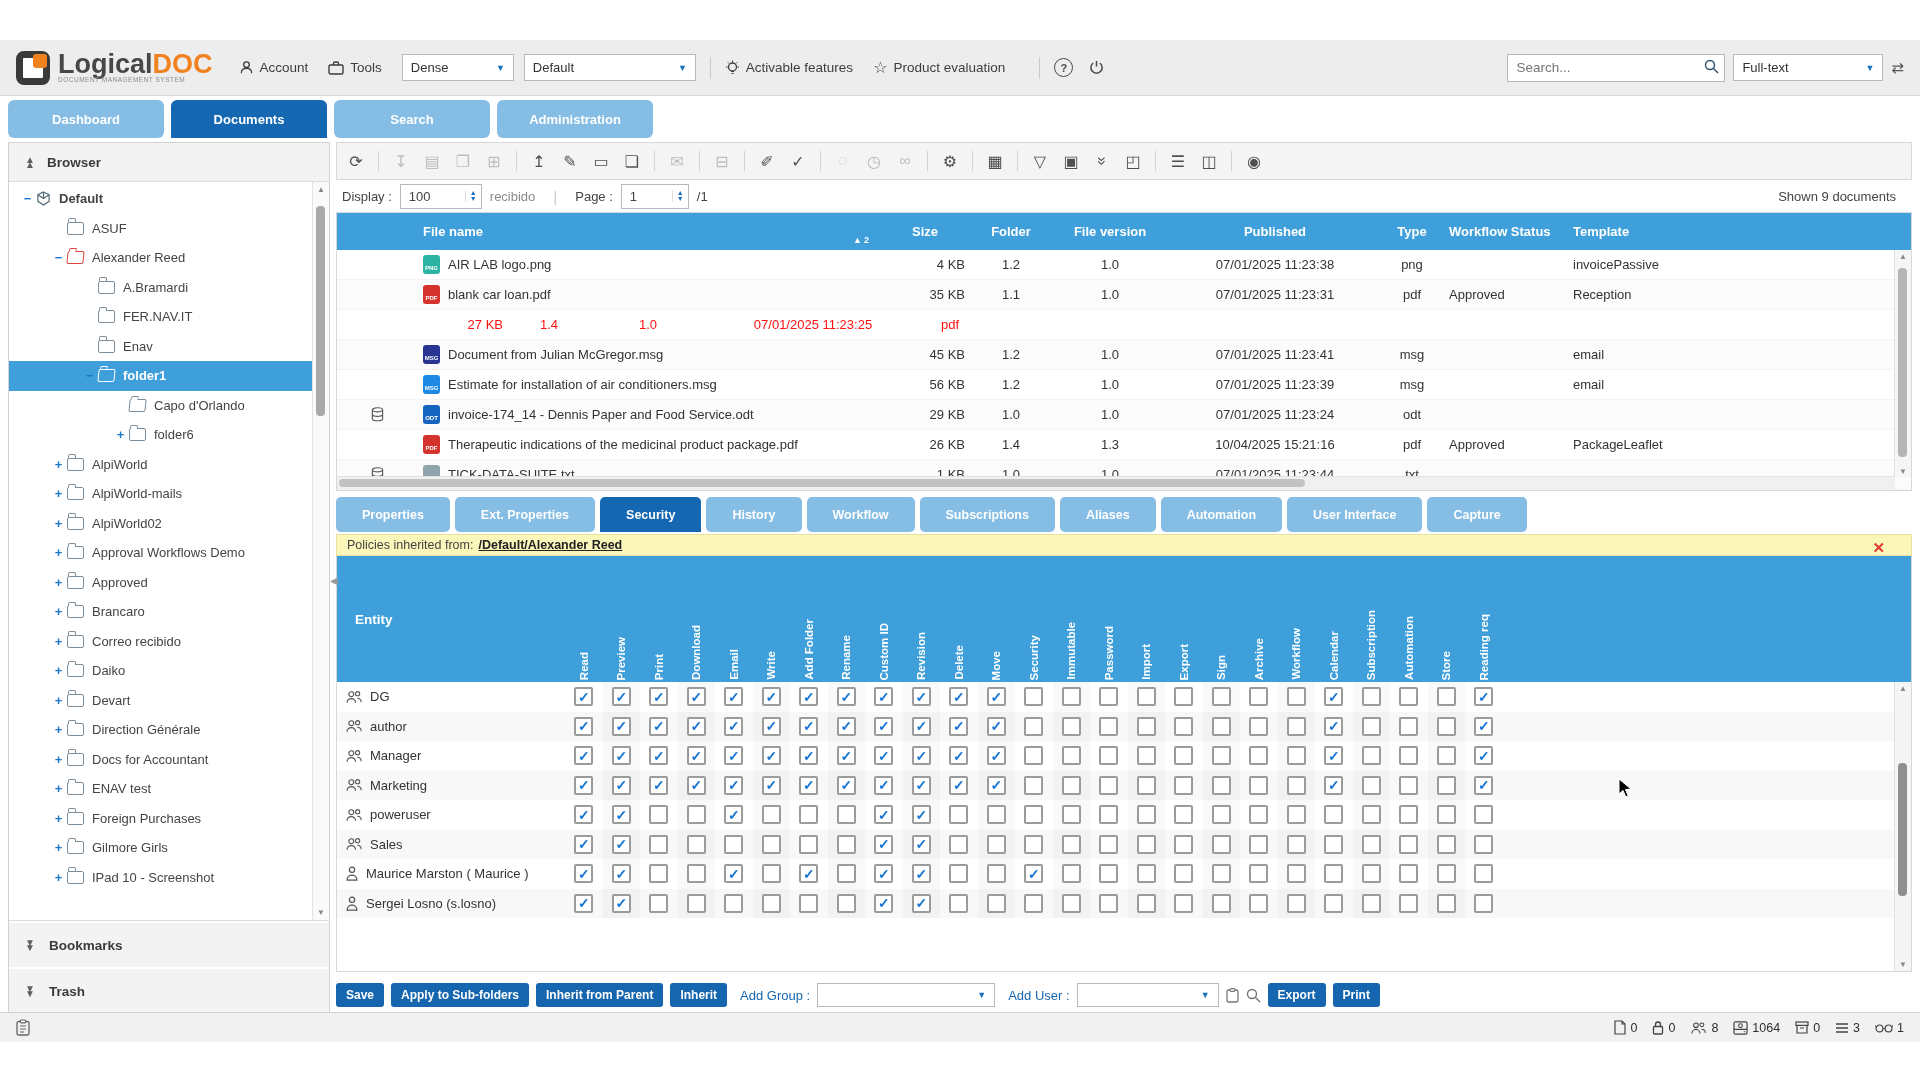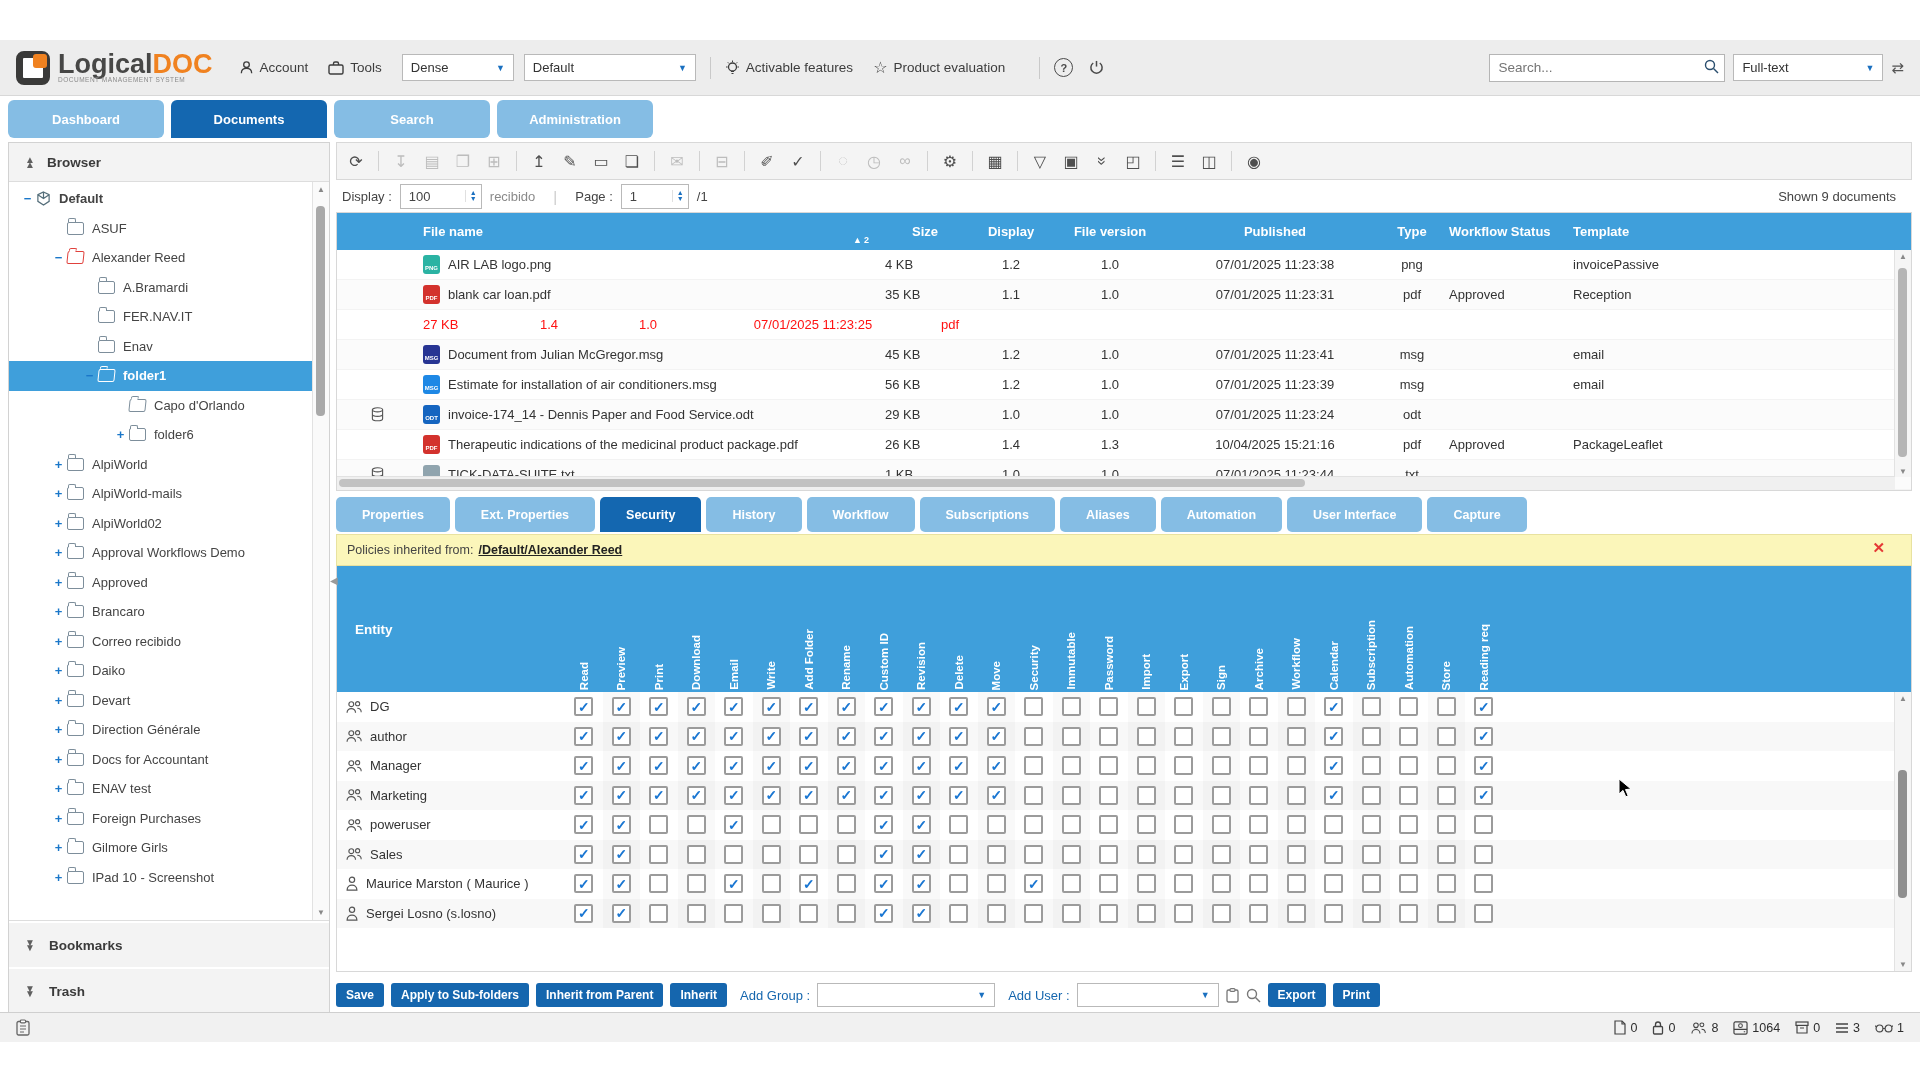--- a/index.html
+++ b/index.html
@@ -16,21 +16,21 @@
   .logo-tag{font-size:6.5px;color:#8b8b8b;letter-spacing:.5px;margin-top:1px;}
   .hbtn{display:flex;align-items:center;gap:6px;font-size:13.5px;color:#3d3d3d;margin-right:20px;cursor:default;}
   .hsep{width:1px;height:22px;background:#c9c9c9;margin:0 14px;}
   .dd{height:27px;background:#fff;border:1px solid #b9b9b9;display:flex;align-items:center;
       justify-content:space-between;padding:0 8px;font-size:13px;color:#333;box-sizing:border-box;}
   .caret{color:#1a70c0;font-size:9px;margin-left:10px;}
   .hicon{font-size:16px;color:#4a4a4a;margin-right:16px;}
   .qmark{width:17px;height:17px;border:1.5px solid #4a4a4a;border-radius:50%;font-size:11px;display:flex;
          align-items:center;justify-content:center;color:#4a4a4a;font-weight:bold;}
   .srch{margin-left:auto;display:flex;align-items:center;gap:8px;}
-  .srch input{width:200px;height:26px;border:1px solid #b5b5b5;font-size:13.5px;padding:0 26px 0 8px;
+  .srch input{width:200px;height:26px;border:1px solid #b5b5b5;font-size:13.5px;padding:0 8px 0 8px;
               font-family:"Liberation Sans",sans-serif;color:#555;}
   .srch .sbox{position:relative;}
   .mag{position:absolute;right:6px;top:5px;}
   
   .ntabs{position:absolute;top:100px;left:8px;display:flex;gap:7px;height:38px;}
   .ntab{min-width:108px;padding:0 24px;background:#85bde4;border-radius:6px;color:#fff;font-size:13px;
         font-weight:bold;display:flex;align-items:center;justify-content:center;}
   .ntab.active{background:#1467b0;border-radius:6px 6px 0 0;}
   
   .main{position:absolute;top:142px;left:8px;right:8px;bottom:66px;display:flex;gap:6px;}
@@ -71,21 +71,21 @@
   .spin{display:flex;flex-direction:column;font-size:7px;color:#1a70c0;line-height:6px;padding:0 4px;border-left:1px solid #e0e0e0;}
   .muted{color:#8a8a8a;}
   .pgsep{color:#ccc;margin:0 10px;font-size:15px;}
   .shown{margin-left:auto;padding-right:10px;color:#444;}
   
   .dtable{border:1px solid #d8d8d8;background:#fff;position:relative;box-sizing:border-box;}
   .dhead{height:37px;background:#3f9fdb;color:#fff;font-weight:bold;font-size:13px;display:flex;align-items:center;}
   .dc{box-sizing:border-box;padding:0 6px;}
   .c-ix{width:80px;flex:0 0 80px;}
   .c-name{width:462px;flex:0 0 462px;position:relative;}
-  .c-size{width:92px;flex:0 0 92px;}
+  .c-size{width:92px;flex:0 0 92px;text-align:right;}
   .c-ver{width:80px;flex:0 0 80px;text-align:center;}
   .c-fver{width:118px;flex:0 0 118px;text-align:center;}
   .c-pub{width:212px;flex:0 0 212px;text-align:center;}
   .c-type{width:62px;flex:0 0 62px;text-align:center;}
   .c-wf{width:124px;flex:0 0 124px;}
   .c-tmpl{flex:1;min-width:0;}
   .sortmark{position:absolute;right:10px;top:11px;font-size:9px;}
   .sortmark b{font-size:9px;margin-left:2px;}
   .drow{height:29px;display:flex;align-items:center;font-size:13px;border-bottom:1px solid #f3f3f3;color:#333;}
   .drow:nth-child(even){background:#fbfbfb;}
@@ -96,21 +96,21 @@
   .namecell{display:flex;align-items:center;overflow:hidden;white-space:nowrap;}
   .dv-sb{position:absolute;top:37px;right:0;width:16px;bottom:13px;background:#f5f5f5;border-left:1px solid #e2e2e2;}
   .dv-sb .thumb{position:absolute;left:3px;top:18px;bottom:20px;width:9px;background:#b5b5b5;border-radius:4px;}
   .dh-sb{position:absolute;left:0;right:16px;bottom:0;height:13px;background:#f0f0f0;border-top:1px solid #e2e2e2;}
   .dh-sb .thumb{position:absolute;left:2px;top:2px;width:62%;height:8px;background:#c2c2c2;border-radius:4px;}
   
   .dtabs{display:flex;gap:5px;height:35px;margin-top:6px;}
   .dtab{padding:4px 26px;background:#85bde4;border-radius:5px;color:#fff;font-size:12.5px;font-weight:bold;
         display:flex;align-items:center;justify-content:center;}
   .dtab.active{background:#1467b0;border-radius:5px 5px 0 0;}
-  .banner{height:32px;background:#fbf6ba;border:1px solid #e8e2a0;display:flex;align-items:center;
+  .banner{height:22px;background:#fbf6ba;border:1px solid #e8e2a0;display:flex;align-items:center;
           font-size:12.5px;color:#444;padding:0 10px;gap:5px;box-sizing:border-box;margin-top:2px;position:relative;}
   .banner a{color:#222;font-weight:bold;}
   .closex{position:absolute;right:26px;top:4px;color:#e53935;font-weight:bold;font-size:15px;}
   
   .pwrap{position:relative;flex:1;border:1px solid #d8d8d8;border-top:none;box-sizing:border-box;overflow:hidden;}
   .pgrid{display:grid;grid-template-columns:228px repeat(25,37.5px);}
   .phead{background:#3f9fdb;height:126px;position:relative;}
   .phead .pgrid{height:126px;}
   .entity-h{color:#fff;font-weight:bold;font-size:13.5px;display:flex;align-items:center;padding-left:18px;}
   .pcol{display:flex;align-items:flex-end;justify-content:center;}
@@ -421,21 +421,21 @@
     </div>
 
     <div class="dtable">
       <div class="dhead">
         <div class="dc c-ix"></div>
         <div class="dc c-name">
           <span>File name</span>
           <span class="sortmark"><span>▲</span><b>2</b></span>
         </div>
         <div class="dc c-size" style="text-align:center">Size</div>
-        <div class="dc c-ver">Display</div>
+        <div class="dc c-ver">Folder</div>
         <div class="dc c-fver">File version</div>
         <div class="dc c-pub">Published</div>
         <div class="dc c-type">Type</div>
         <div class="dc c-wf">Workflow Status</div>
         <div class="dc c-tmpl">Template</div>
       </div>
       <div id="doc-rows">
           <div class="drow">
             <div class="dc c-ix"></div>
             <div class="dc c-name namecell">

